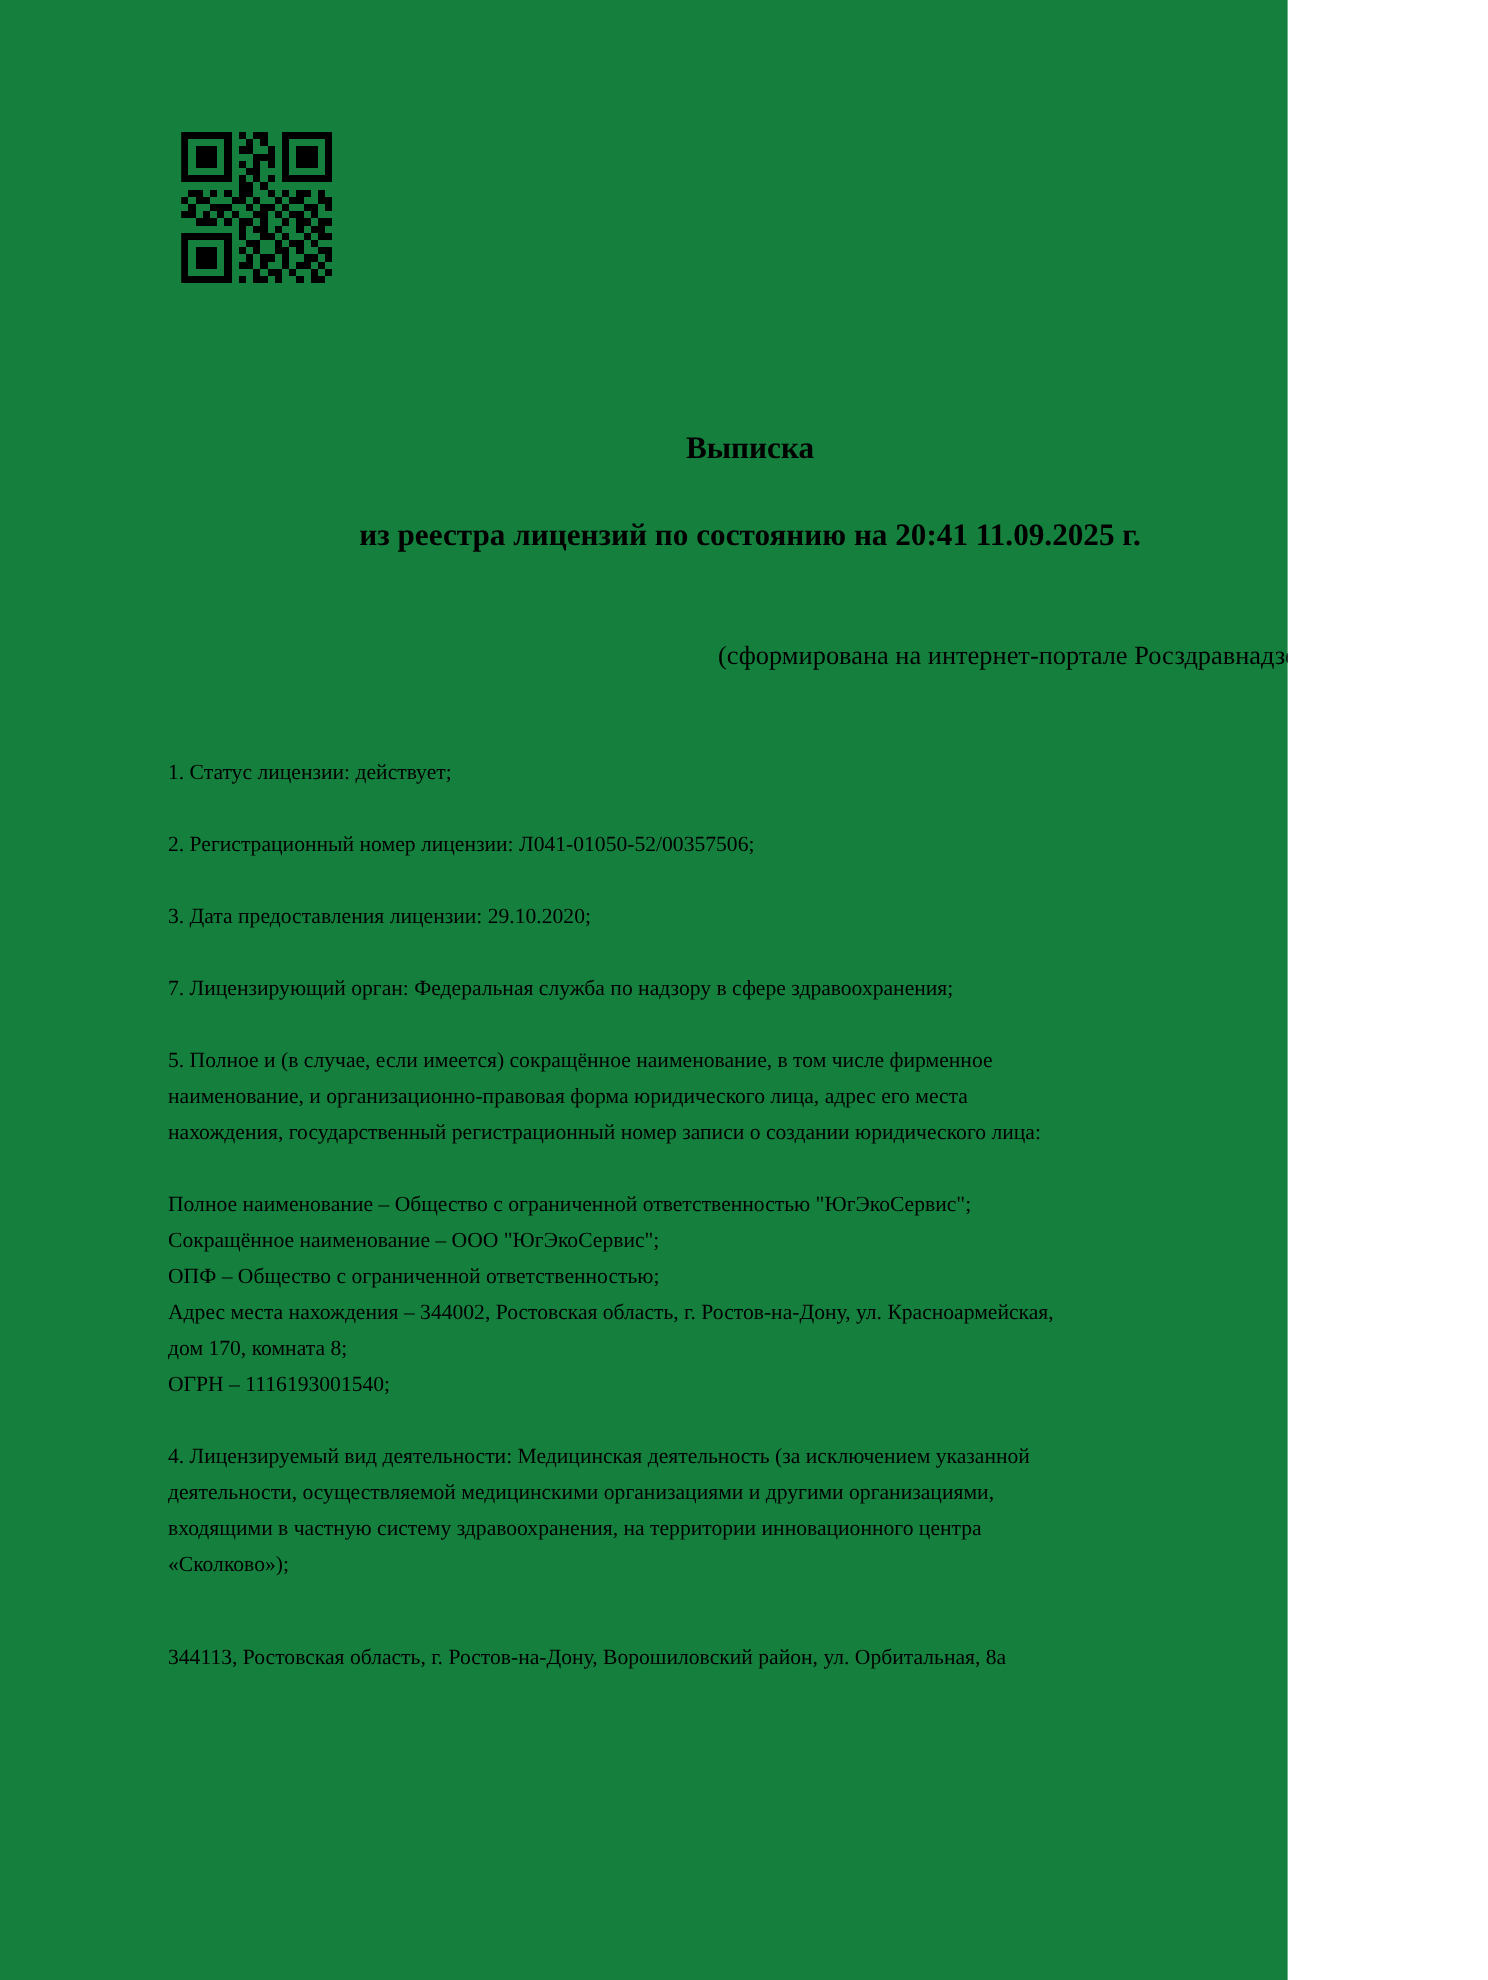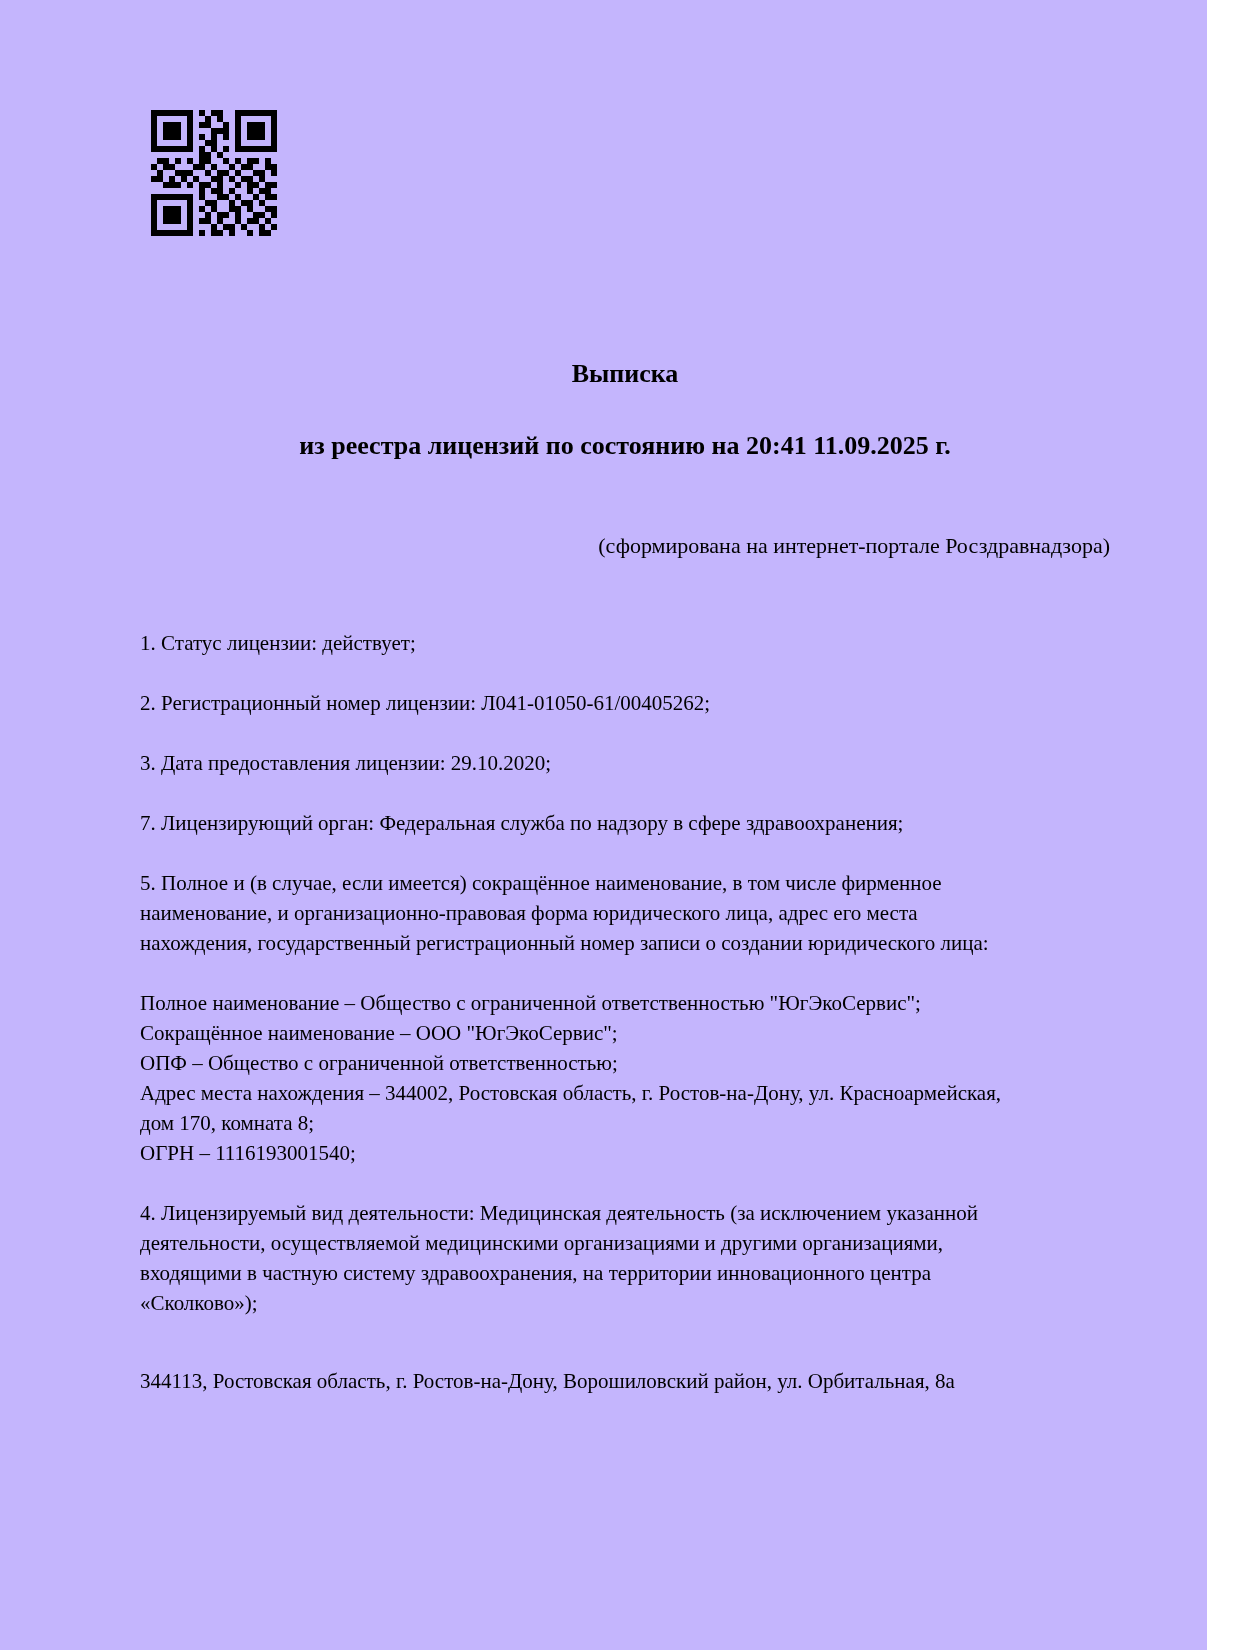--- a/index.html
+++ b/index.html
@@ -2,23 +2,23 @@
 <html lang="ru"><head>
 <meta charset="utf-8">
 <style>
   html, body {
     margin: 0;
     padding: 0;
     background: #ffffff;
   }
   .page {
     position: relative;
-    width: 1207px;
+    width: 1073px;
     height: 1650px;
-    background: #c4b5fd;
+    background: #15803d;
     color: #000000;
     font-family: "Liberation Serif", "DejaVu Serif", serif;
     overflow: hidden;
   }
   .qr {
     position: absolute;
     left: 151px;
     top: 110px;
     width: 126px;
     height: 126px;
@@ -39,21 +39,21 @@
     white-space: pre-line;
   }
   .formed-note {
     margin-top: 34px;
     text-align: right;
     font-size: 22px;
     line-height: 24px;
   }
   .body-block {
     margin-top: 70px;
-    font-size: 21px;
+    font-size: 18px;
     line-height: 30px;
   }
   .para {
     margin: 0 0 30px 0;
     white-space: pre-line;
   }
   .para:last-child { margin-bottom: 0; margin-top: 48px; }
 </style>
 </head>
 <body>
@@ -300,21 +300,21 @@
 
     <div class="title-block">
       <div>Выписка</div>
       <div>из реестра лицензий по состоянию на 20:41 11.09.2025 г.</div>
     </div>
 
     <div class="formed-note">(сформирована на интернет-портале Росздравнадзора)</div>
 
     <div class="body-block">
       <p class="para">1. Статус лицензии: действует;</p>
-      <p class="para">2. Регистрационный номер лицензии: Л041-01050-61/00405262;</p>
+      <p class="para">2. Регистрационный номер лицензии: Л041-01050-52/00357506;</p>
       <p class="para">3. Дата предоставления лицензии: 29.10.2020;</p>
       <p class="para">7. Лицензирующий орган: Федеральная служба по надзору в сфере здравоохранения;</p>
       <p class="para">5. Полное и (в случае, если имеется) сокращённое наименование, в том числе фирменное
 наименование, и организационно-правовая форма юридического лица, адрес его места
 нахождения, государственный регистрационный номер записи о создании юридического лица:</p>
       <p class="para">Полное наименование – Общество с ограниченной ответственностью "ЮгЭкоСервис";
 Сокращённое наименование – ООО "ЮгЭкоСервис";
 ОПФ – Общество с ограниченной ответственностью;
 Адрес места нахождения – 344002, Ростовская область, г. Ростов-на-Дону, ул. Красноармейская,
 дом 170, комната 8;

